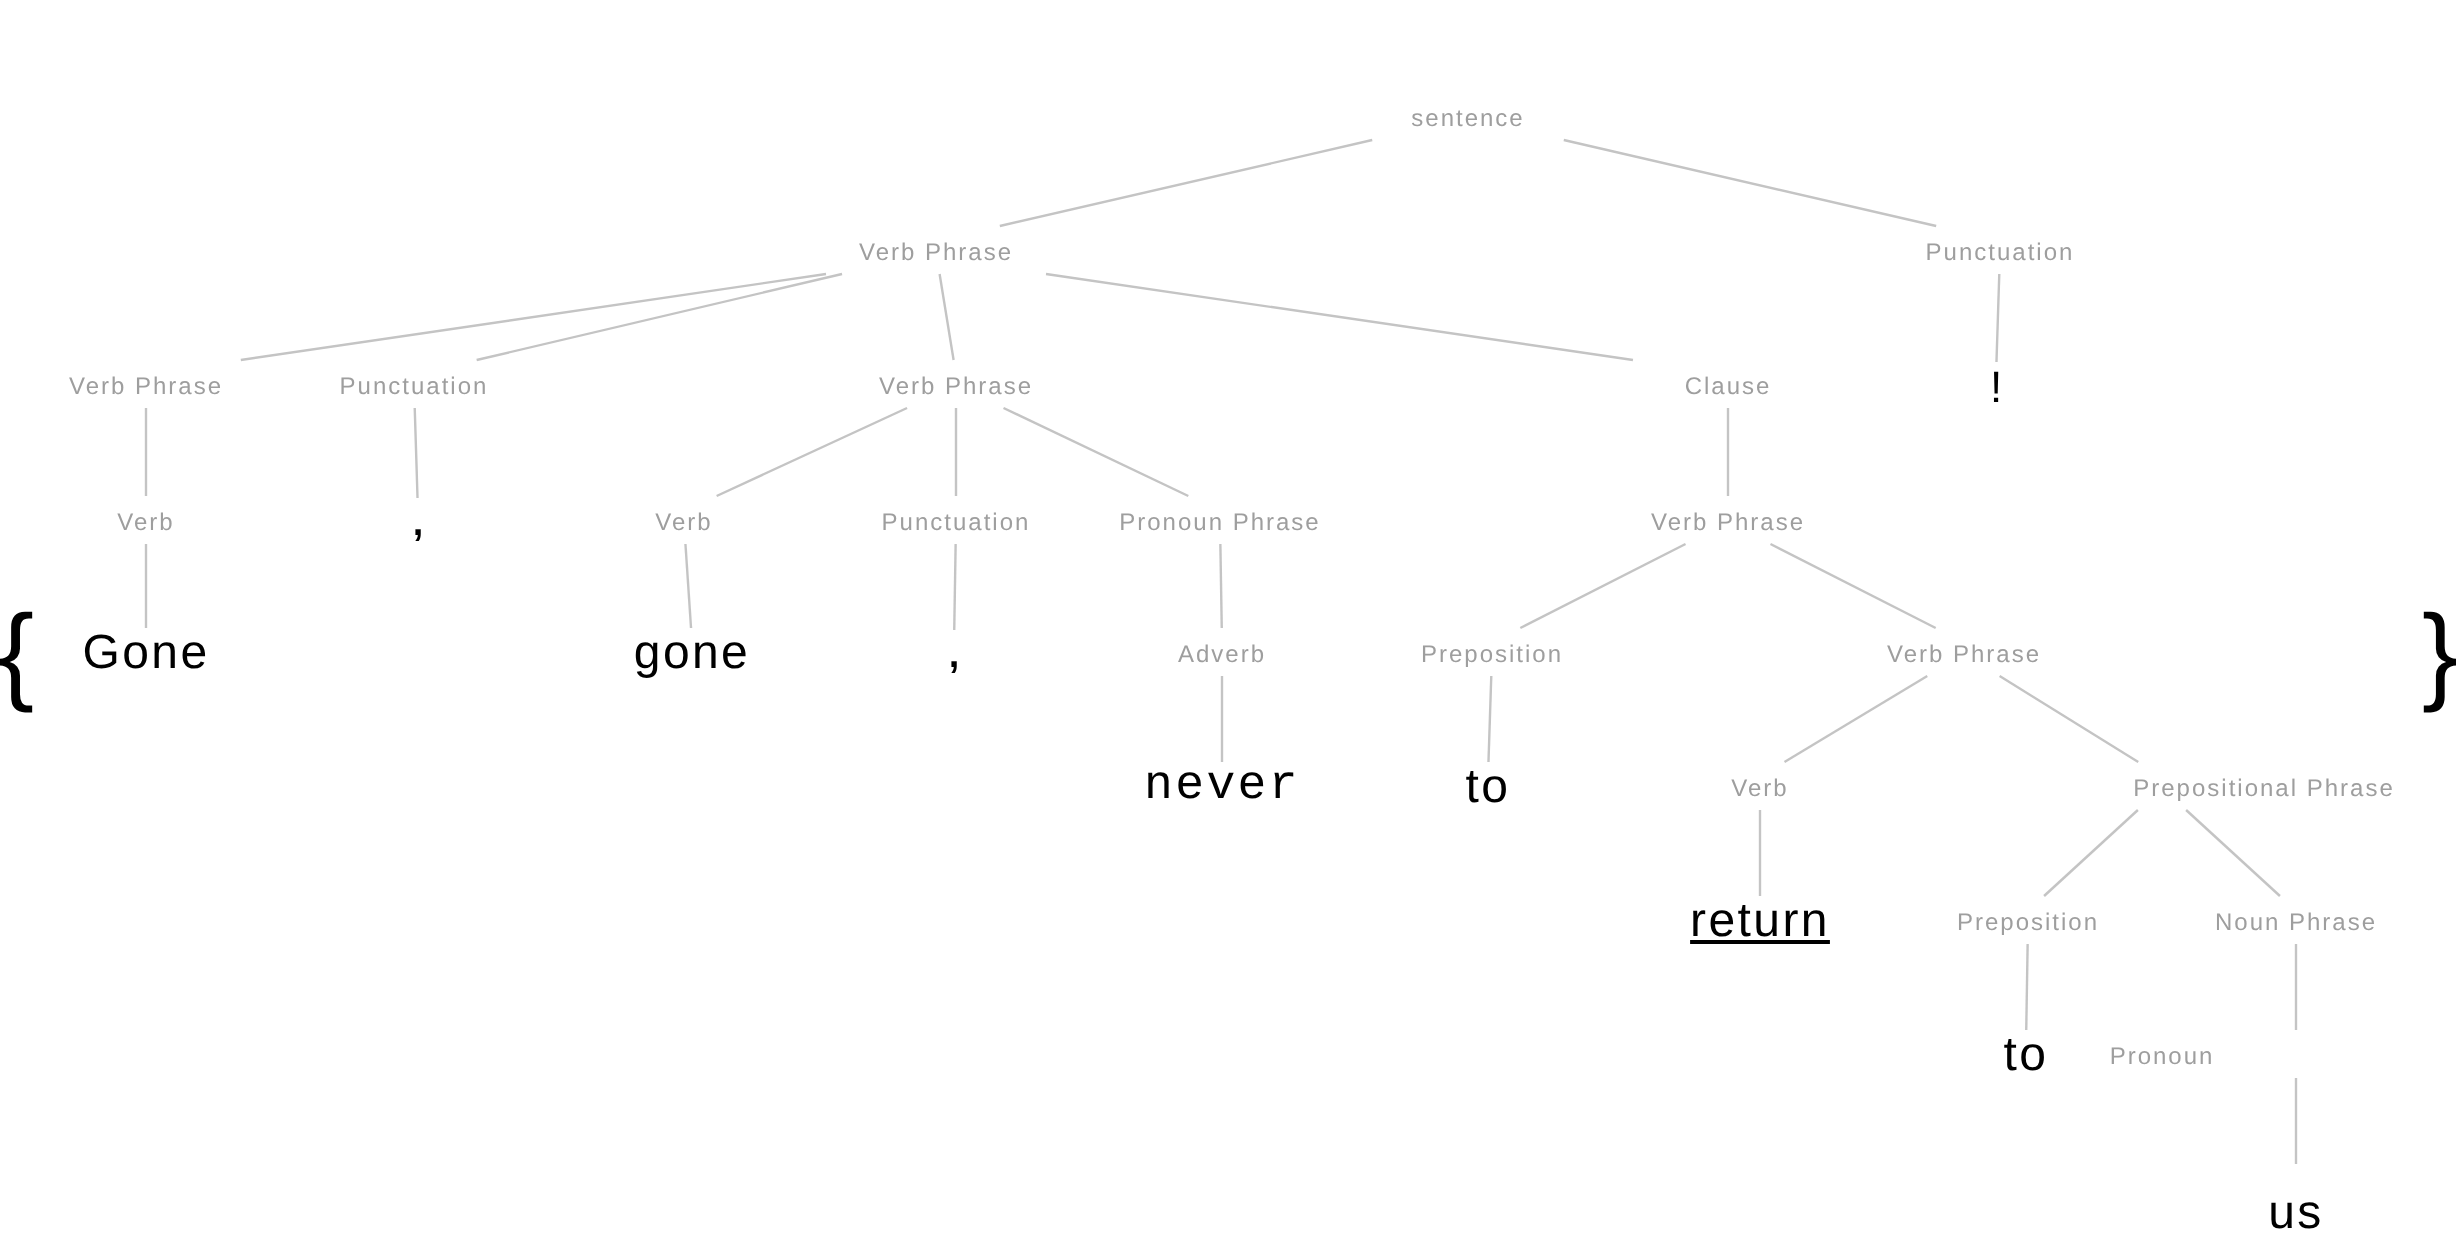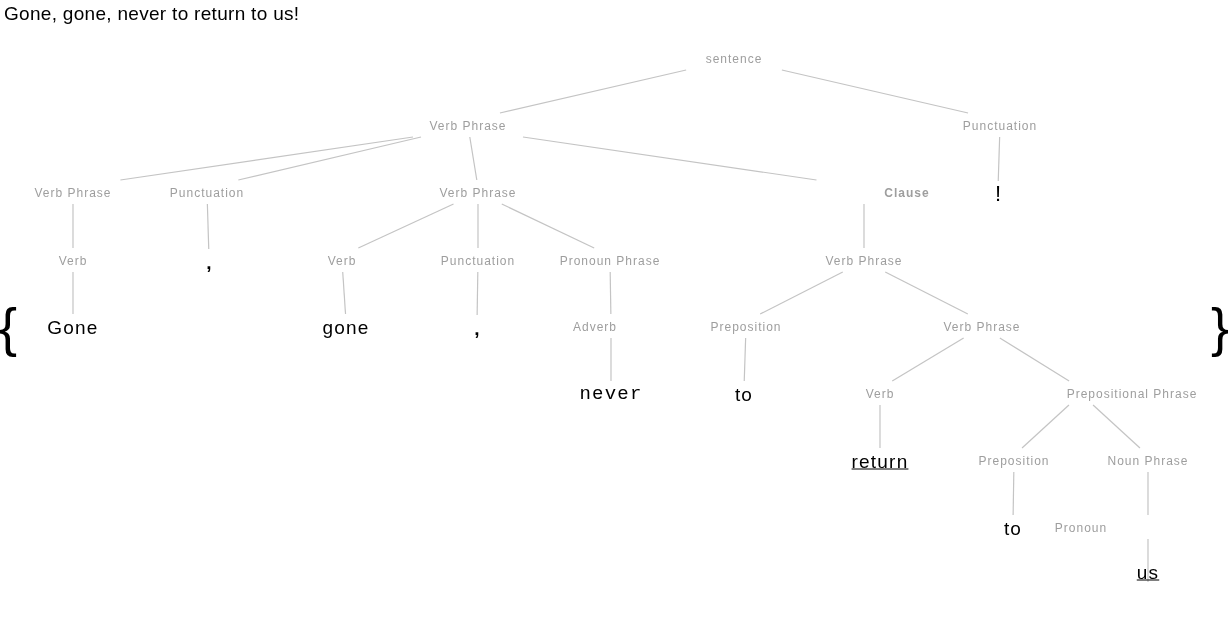--- a/index.html
+++ b/index.html
@@ -34,21 +34,21 @@
     transform: translate(-50%, -50%);
     white-space: nowrap;
     line-height: 1;
   }
   .node.category {
     font-size: 12px;
     letter-spacing: 1px;
     color: var(--label-color, #9e9e9e);
   }
   .node.word {
-    font-size: 19px;
+    font-size: 24px;
     letter-spacing: 1.2px;
     color: var(--word-color, #000000);
   }
   .node.punct {
     font-size: 19px;
     font-weight: 700;
     color: var(--word-color, #000000);
   }
   .node.excl {
     font-size: 22px;
@@ -62,21 +62,20 @@
     color: #000000;
     line-height: 1;
   }
   #brace-left  { left: 8px;    top: 327px; }
   #brace-right { left: 1220px; top: 327px; }
 </style>
 </head>
 <body>
 
 <div id="canvas" style="background: rgb(255, 255, 255);">
-  <div id="title">Gone, gone, never to return to us!</div>
   <svg id="edges" width="1228" height="620">
       <line x1="686.12" y1="70" x2="499.92" y2="113" stroke="#c4c4c4" stroke-width="1.2"></line>
       <line x1="781.88" y1="70" x2="968.08" y2="113" stroke="#c4c4c4" stroke-width="1.2"></line>
       <line x1="413" y1="137" x2="120.4" y2="180" stroke="#c4c4c4" stroke-width="1.2"></line>
       <line x1="421.02" y1="137" x2="238.32" y2="180" stroke="#c4c4c4" stroke-width="1.2"></line>
       <line x1="469.8" y1="137" x2="476.8" y2="180" stroke="#c4c4c4" stroke-width="1.2"></line>
       <line x1="523" y1="137" x2="816.48" y2="180" stroke="#c4c4c4" stroke-width="1.2"></line>
       <line x1="999.64" y1="137" x2="998.24" y2="181" stroke="#c4c4c4" stroke-width="1.2"></line>
       <line x1="73" y1="204" x2="73" y2="248" stroke="#c4c4c4" stroke-width="1.2"></line>
       <line x1="73" y1="272" x2="73" y2="314" stroke="#c4c4c4" stroke-width="1.2"></line>
@@ -101,40 +100,40 @@
       <line x1="1148" y1="472" x2="1148" y2="515" stroke="#c4c4c4" stroke-width="1.2"></line>
       <line x1="1148" y1="539" x2="1148" y2="582" stroke="#c4c4c4" stroke-width="1.2"></line>
     </svg>
   <div id="nodes">
       <div class="node category" style="left: 734px; top: 59px;">sentence</div>
       <div class="node category" style="left: 468px; top: 126px;">Verb Phrase</div>
       <div class="node category" style="left: 1000px; top: 126px;">Punctuation</div>
       <div class="node category" style="left: 73px; top: 193px;">Verb Phrase</div>
       <div class="node category" style="left: 207px; top: 193px;">Punctuation</div>
       <div class="node category" style="left: 478px; top: 193px;">Verb Phrase</div>
-      <div class="node category" style="left: 907px; top: 193px; font-weight: bold;">Clause</div>
+      <div class="node category" style="left: 864px; top: 193px;">Clause</div>
       <div class="node excl" style="left: 998px; top: 194px;">!</div>
       <div class="node category" style="left: 73px; top: 261px;">Verb</div>
       <div class="node punct" style="left: 209px; top: 262px;">,</div>
       <div class="node category" style="left: 342px; top: 261px;">Verb</div>
       <div class="node category" style="left: 478px; top: 261px;">Punctuation</div>
       <div class="node category" style="left: 610px; top: 261px;">Pronoun Phrase</div>
       <div class="node category" style="left: 864px; top: 261px;">Verb Phrase</div>
       <div class="node word" style="left: 73px; top: 327px;">Gone</div>
       <div class="node word" style="left: 346px; top: 327px;">gone</div>
       <div class="node punct" style="left: 477px; top: 328px;">,</div>
-      <div class="node category" style="left: 595px; top: 327px; text-align: right;">Adverb</div>
+      <div class="node category" style="left: 611px; top: 327px; text-align: right;">Adverb</div>
       <div class="node category" style="left: 746px; top: 327px;">Preposition</div>
       <div class="node category" style="left: 982px; top: 327px;">Verb Phrase</div>
       <div class="node word" style="left: 611px; top: 394px; font-family: Liberation Mono, monospace;">never</div>
       <div class="node word" style="left: 744px; top: 394px;">to</div>
       <div class="node category" style="left: 880px; top: 394px;">Verb</div>
       <div class="node category" style="left: 1132px; top: 394px;">Prepositional Phrase</div>
       <div class="node word" style="left: 880px; top: 461px; text-decoration: underline;">return</div>
       <div class="node category" style="left: 1014px; top: 461px;">Preposition</div>
       <div class="node category" style="left: 1148px; top: 461px;">Noun Phrase</div>
       <div class="node word" style="left: 1013px; top: 528px;">to</div>
       <div class="node category" style="left: 1081px; top: 528px;">Pronoun</div>
-      <div class="node word" style="left: 1148px; top: 572px; text-decoration: underline;">us</div>
+      <div class="node word" style="left: 1148px; top: 607px;">us</div>
     </div>
   <div id="brace-left" class="brace">{</div>
   <div id="brace-right" class="brace">}</div>
 </div>
 
 </body></html>

